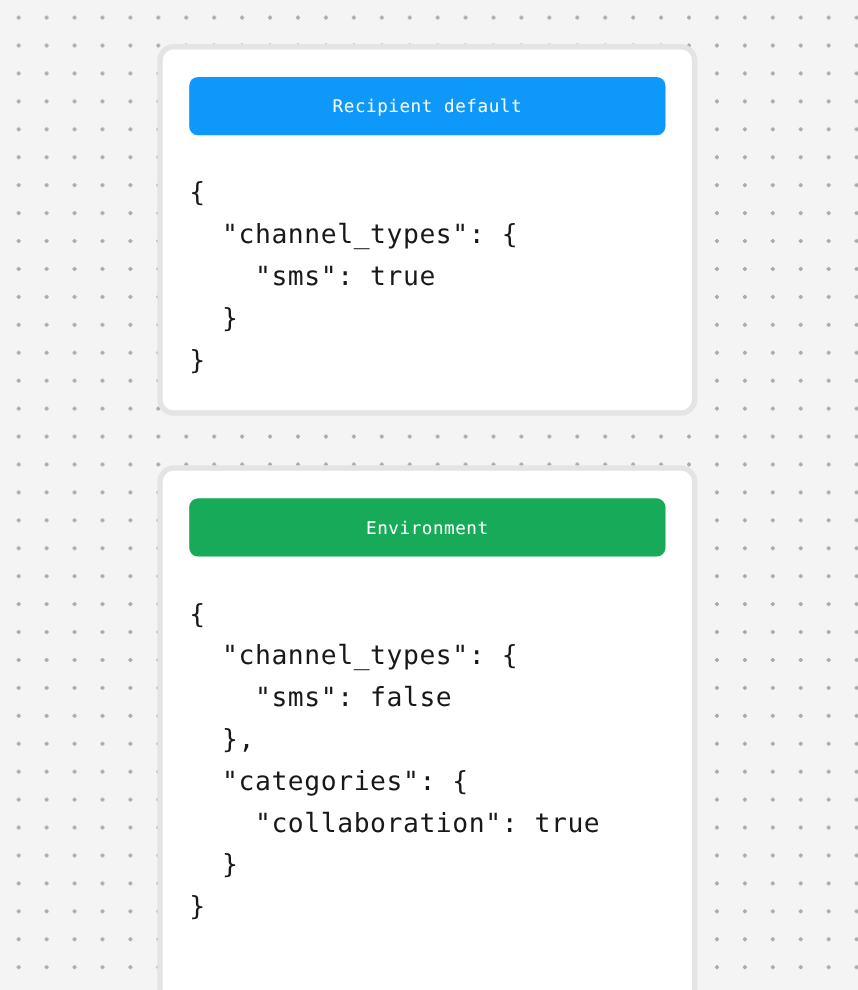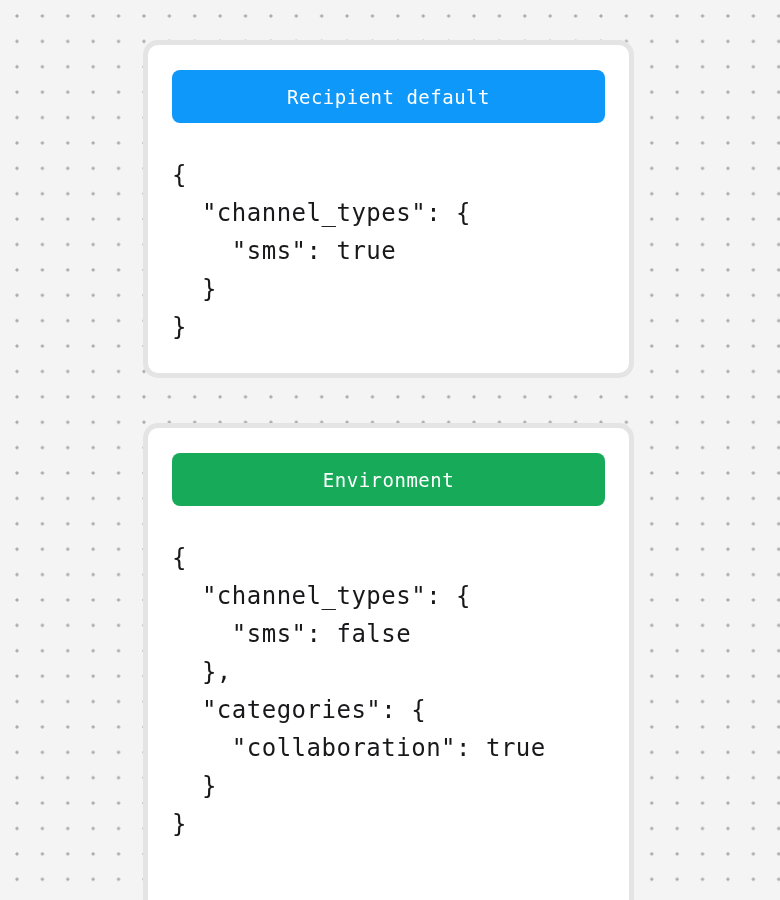--- a/index.html
+++ b/index.html
@@ -37,21 +37,21 @@
   .card-header {
     height: 53px;
     border-radius: 8px;
     display: flex;
     align-items: center;
     justify-content: center;
     margin-bottom: 33px;
   }
 
   .card-header .title {
-    font-size: 19px;
+    font-size: 16px;
     letter-spacing: 0.5px;
     white-space: pre;
   }
 
   .code-block {
     display: block;
   }
 
   .code-line {
     font-family: "DejaVu Sans Mono", "Liberation Mono", monospace;

